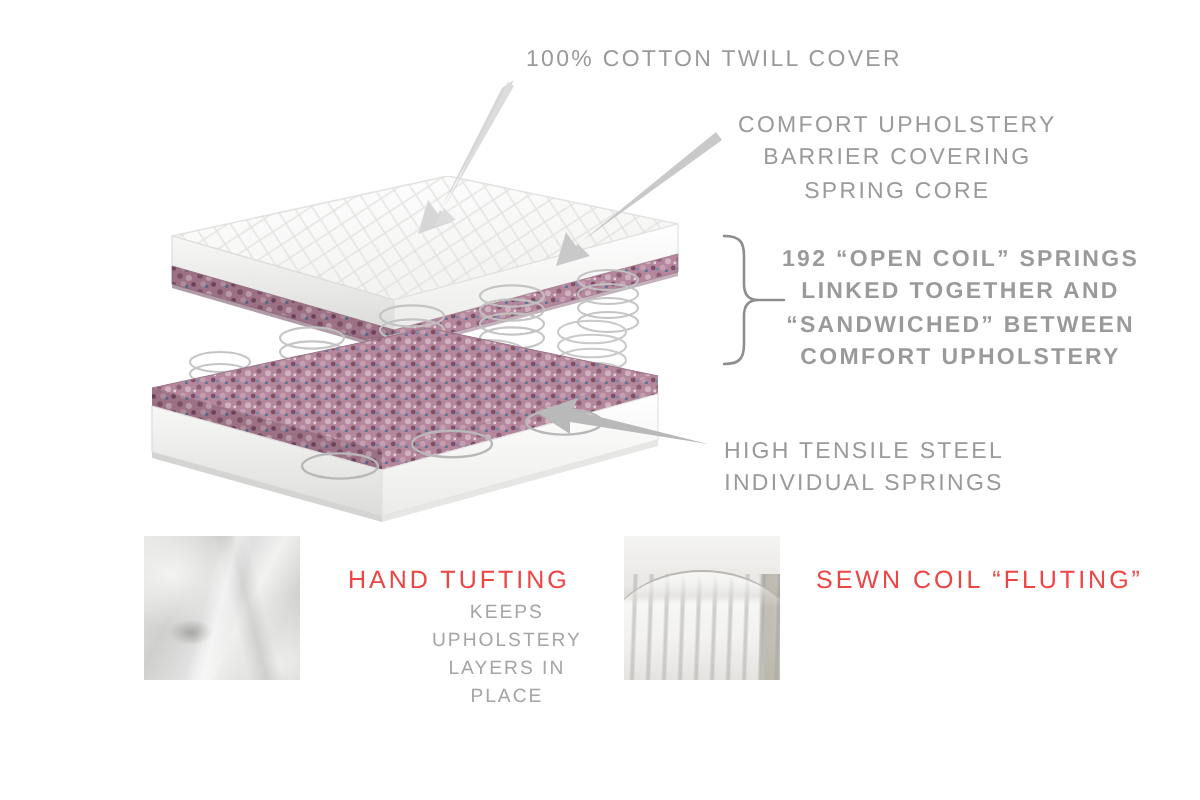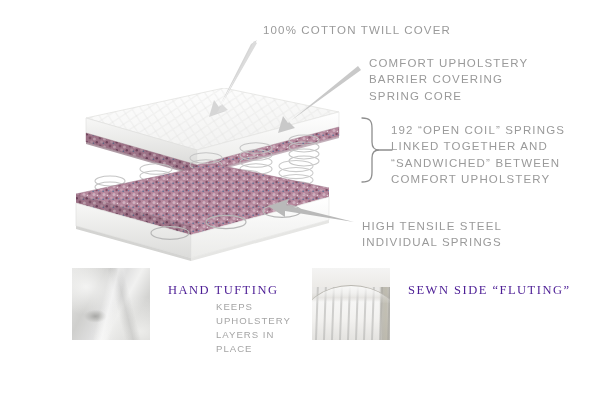--- a/index.html
+++ b/index.html
@@ -9,34 +9,35 @@
   }
   body {
     font-family: "Liberation Sans", sans-serif;
   }
   #page {
     position: relative;
     width: 600px;
     height: 400px;
     background: #ffffff;
     overflow: hidden;
+    text-align: center;
   }
 
   
   .anno {
     position: absolute;
     color: #9a9a9a;
     letter-spacing: 1.15px;
     line-height: 1.42;
     white-space: pre-line;
     font-weight: 400;
   }
   .anno-1 { left: 263px; top: 22px;  font-size: 11.5px; }
   .anno-2 { left: 369px; top: 55px;  font-size: 11.5px; }
-  .anno-3 { left: 391px; top: 122px; font-size: 11.5px; }
+  .anno-3 { left: 391px; top: 122px; font-size: 11.5px; font-weight: bold; }
   .anno-4 { left: 362px; top: 218px; font-size: 11.5px; }
 
   
   .feature {
     position: absolute;
   }
   .feature-thumb {
     position: absolute;
     width: 78px;
     height: 72px;
@@ -44,26 +45,25 @@
     left: 0;
     overflow: hidden;
     background: #d9d9d7;
   }
   .feature-text {
     position: absolute;
     left: 96px;
     top: 14px;
   }
   .feature-title {
-    color: #4c1d95;
+    color: #ef4444;
     font-size: 12.5px;
     letter-spacing: 1.5px;
     line-height: 1.3;
     white-space: nowrap;
-    font-family: Liberation Serif, serif;
   }
   .feature-sub {
     color: #a5a5a5;
     font-size: 9.6px;
     letter-spacing: 1.0px;
     line-height: 1.45;
     white-space: pre-line;
     margin-top: 2px;
     margin-left: 48px;
   }
@@ -323,17 +323,17 @@
   </div>
 
   <div class="feature" id="feature-fluting">
     <div class="feature-thumb">
       <div class="thumb-flute">
         <div class="flute-top"></div>
         <div class="flute-curve"></div>
       </div>
     </div>
     <div class="feature-text">
-      <div class="feature-title">SEWN SIDE “FLUTING”</div>
+      <div class="feature-title">SEWN COIL “FLUTING”</div>
     </div>
   </div>
 
 </div>
 
 </body></html>

